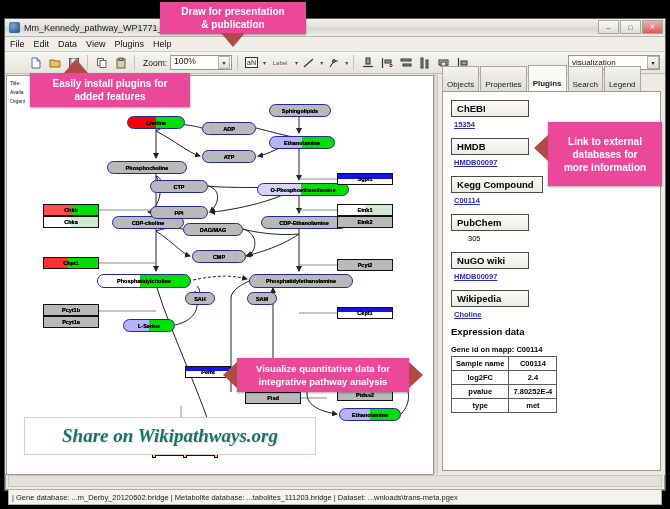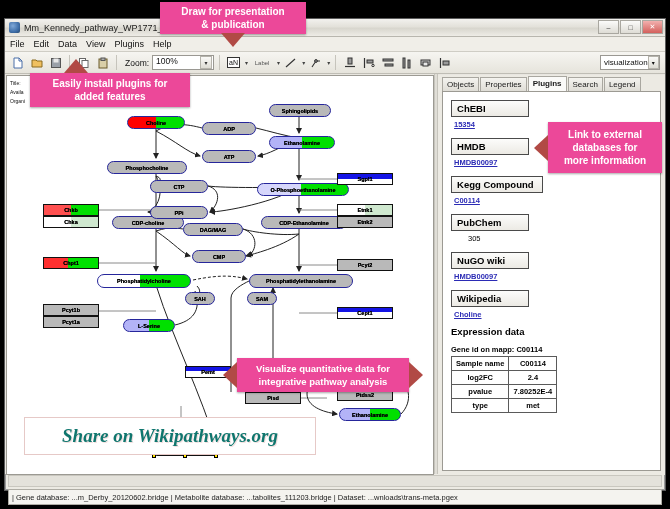--- a/index.html
+++ b/index.html
@@ -64,21 +64,21 @@
     font-size: 9px; color: #111;
   }
   #menubar span { cursor: default; }
 
   
   #toolbar {
     height: 22px;
     background: linear-gradient(to bottom,#f6f5f1,#e6e4dc);
     border-bottom: 1px solid #bfbdb5;
     display: flex; align-items: center;
-    padding-left: 4px; gap: 2px;
+    padding-left: 22px; gap: 2px;
     position: relative;
   }
   .tbtn {
     width: 17px; height: 17px;
     display: flex; align-items: center; justify-content: center;
     border: 1px solid transparent;
     font-size: 10px; color: #4a4a4a;
   }
   .tbtn svg { display:block; }
   .tsep { width:1px; height:15px; background:#c6c4bc; margin: 0 3px; }
@@ -94,21 +94,21 @@
   #zoomcombo .arrow {
     width: 12px; height: 13px;
     background: linear-gradient(to bottom,#fafaf8,#dedcd4);
     border: 1px solid #b5b3ab;
     display:flex;align-items:center;justify-content:center;
     font-size:6px; color:#333;
   }
   .dd-arrow { font-size: 6px; color:#444; margin-left:1px; }
   #viscombo {
     position:absolute; right: 5px; top: 3px;
-    width: 60px; height: 15px;
+    width: 92px; height: 15px;
     border: 1px solid #9a9892; background: #fff;
     display:flex;align-items:center;justify-content:space-between;
     font-size:8px; padding-left:3px; color:#111;
   }
   #viscombo .arrow {
     width: 12px;height:13px;
     background: linear-gradient(to bottom,#fafaf8,#dedcd4);
     border: 1px solid #b5b3ab;
     display:flex;align-items:center;justify-content:center;font-size:6px;
   }
@@ -135,21 +135,21 @@
     border-left:1px solid #c6c4bc; border-right:1px solid #c6c4bc;
   }
 
   
   #side-tabs {
     display:flex; align-items:flex-end;
     height: 16px; padding-left: 4px; gap:1px;
     background:#eceae3;
   }
   .stab {
-    font-size:8px; padding: 1px 4px 1px 4px;
+    font-size:8px; padding: 12px 4px 1px 4px;
     border: 1px solid #a9a7a0; border-bottom:none;
     background: linear-gradient(to bottom,#f4f3ef,#dfddd6);
     color:#1a1a1a; line-height:11px;
   }
   .stab.active { background:#fafaf8; font-weight:bold; padding-bottom:2px; }
   #side-content {
     flex:1; background:#fff;
     border:1px solid #9c9a93;
     margin: 0 4px 4px 4px;
     overflow:hidden; position:relative;
@@ -660,21 +660,21 @@
     <div>&amp; publication</div>
   </div>
   <div class="arrow-down" style="left:221px;top:33px;"></div>
 
   <div class="callout" style="left:30px;top:73px;width:160px;height:34px;font-size:10px;">
     <div>Easily install plugins for</div>
     <div>added features</div>
   </div>
   <div class="arrow-up" style="left:64px;top:59px;"></div>
 
-  <div class="callout" style="left:548px;top:122px;width:114px;height:51px;font-size:10px;">
+  <div class="callout" style="left:548px;top:122px;width:114px;height:64px;font-size:10px;">
     <div>Link  to external</div>
     <div>databases  for</div>
     <div>more information</div>
   </div>
   <div class="arrow-left" style="left:534px;top:135px;"></div>
 
   <div class="callout" style="left:237px;top:358px;width:172px;height:34px;font-size:9.5px;">
     <div>Visualize quantitative data  for</div>
     <div>integrative pathway analysis</div>
   </div>

